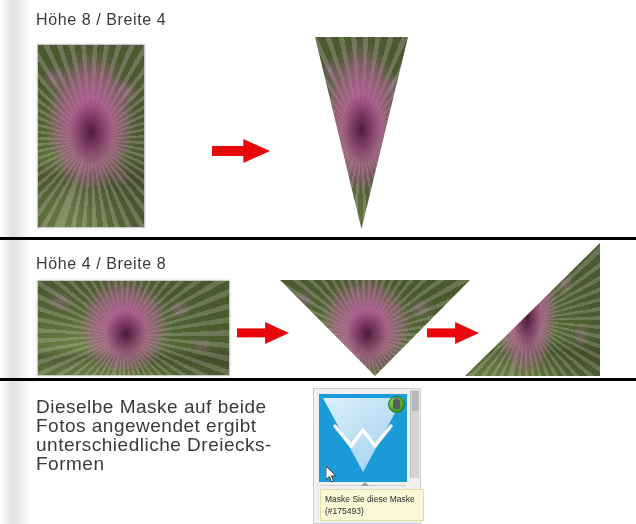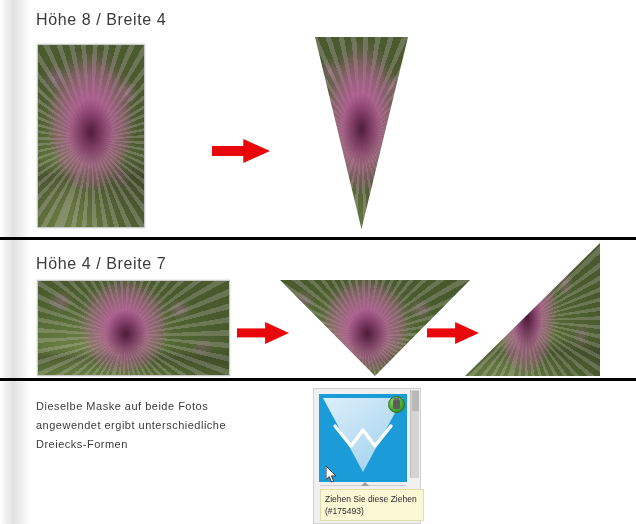--- a/index.html
+++ b/index.html
@@ -115,21 +115,21 @@
   #arrow-1 { left: 212px; top: 139px; width: 58px; height: 24px; }
   #arrow-1 .shaft { width: 62%; }
   #arrow-2 { left: 237px; top: 322px; width: 52px; height: 22px; }
   #arrow-2 .shaft { width: 62%; }
   #arrow-3 { left: 427px; top: 322px; width: 52px; height: 22px; }
   #arrow-3 .shaft { width: 62%; }
 
   
   #caption {
     position: absolute; left: 36px; top: 397px; width: 240px;
-    font-size: 11px; line-height: 19px; color: #3a3a3a; letter-spacing: .5px;
+    font-size: 19px; line-height: 19px; color: #3a3a3a; letter-spacing: .5px;
   }
 
   
   #mask-panel {
     position: absolute; left: 313px; top: 388px; width: 108px; height: 136px;
     background: #f0f0f0; border: 1px solid #cfcfcf;
   }
   #mask-thumb {
     position: absolute; left: 5px; top: 5px; width: 88px; height: 88px;
     background: #1b9bd8;
@@ -196,21 +196,21 @@
 
   <div class="arrow-red" id="arrow-1">
     <div class="shaft"></div>
     <div class="head"></div>
   </div>
 
   <div class="photo-bg" id="tri-down-narrow"></div>
 
   <div class="divider" id="divider-1"></div>
 
-  <div class="section-label" id="label-row-2">Höhe 4 / Breite 7</div>
+  <div class="section-label" id="label-row-2">Höhe 4 / Breite 8</div>
 
   <div class="framed photo-bg wide" id="photo-landscape"></div>
 
   <div class="arrow-red" id="arrow-2">
     <div class="shaft"></div>
     <div class="head"></div>
   </div>
 
   <div class="photo-bg wide" id="tri-down-wide"></div>
 
@@ -238,21 +238,21 @@
     </div>
 
     <div id="mask-scrollbar">
       <div id="mask-scrollthumb"></div>
     </div>
 
     <div id="mask-divider"></div>
     <div id="mask-caret"></div>
 
     <div id="mask-tooltip">
-      <div>Ziehen Sie diese Ziehen</div>
+      <div>Maske Sie diese Maske</div>
       <div>(#175493)</div>
     </div>
   </div>
 
   <svg id="cursor-pointer" viewBox="0 0 11 17">
     <polygon points="0,0 0,13.5 3.3,10.6 5.5,16 7.6,15.1 5.5,9.9 9.8,9.9" fill="#ffffff" stroke="#2b2b2b" stroke-width="0.9" stroke-linejoin="round"></polygon>
   </svg>
 
 </div>
 

